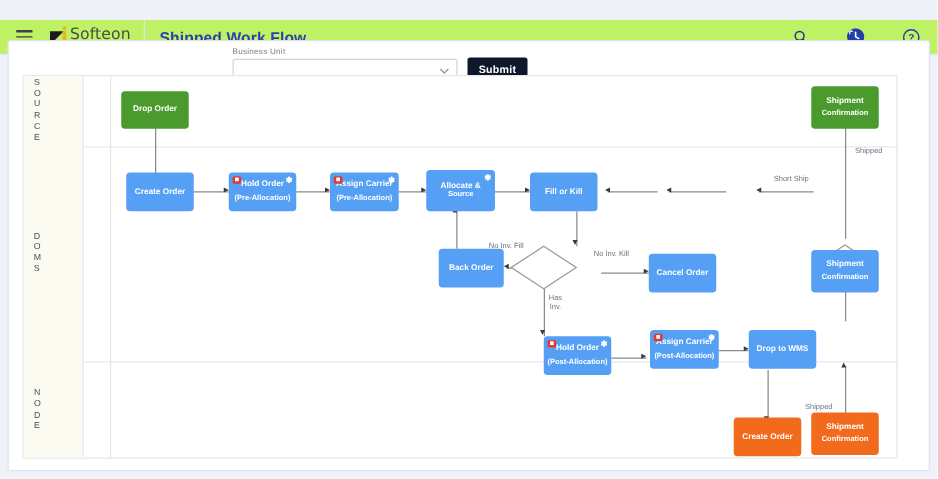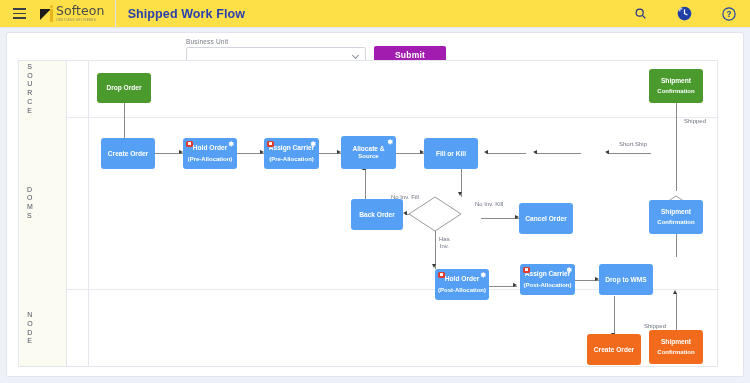--- a/index.html
+++ b/index.html
@@ -7,22 +7,22 @@
   body {
     width:750px; height:383px;
     background:#eef1f7;
     font-family:"Liberation Sans", sans-serif;
     overflow:hidden;
     position:relative;
   }
 
   
   #topbar{
-    position:absolute; left:0; top:0; width:750px; height:28px;
-    background:#fde047; display:flex; align-items:center;
+    position:absolute; left:0; top:16px; width:750px; height:28px;
+    background:#bef264; display:flex; align-items:center;
     border-bottom:1px solid #e3e6ee;
   }
   #hamburger{
     width:30px; height:28px; display:flex; flex-direction:column;
     align-items:center; justify-content:center; gap:3px; cursor:pointer;
     margin-left:4px;
   }
   #hamburger i{ display:block; width:13px; height:1.5px; background:#3b3f4a; }
 
   #logo{
@@ -72,22 +72,22 @@
     width:180px; height:17px; border:1px solid #d2d5dd; border-radius:2px;
     background:#fff; position:relative; cursor:pointer;
   }
   #bu-select .chev{
     position:absolute; right:7px; top:5px; width:5px; height:5px;
     border-right:1.2px solid #8b8fa0; border-bottom:1.2px solid #8b8fa0;
     transform:rotate(45deg);
   }
   #bu-value{ font-size:7px; color:#333; line-height:15px; padding-left:5px; }
   #submit-btn{
-    background:#a21caf; color:#fff; font-size:8.5px; font-weight:bold;
-    border:none; border-radius:2px; padding:4px 21px; cursor:pointer;
+    background:#0f172a; color:#fff; font-size:8.5px; font-weight:bold;
+    border:none; border-radius:2px; padding:4px 9px; cursor:pointer;
     letter-spacing:.2px;
   }
 
   
   #diagram{
     position:absolute; left:11px; top:27px; width:700px; height:307px;
     border:1px solid #e4e7ee; background:#ffffff;
   }
   #lane-strip{
     position:absolute; left:0; top:0; width:48px; height:100%;

